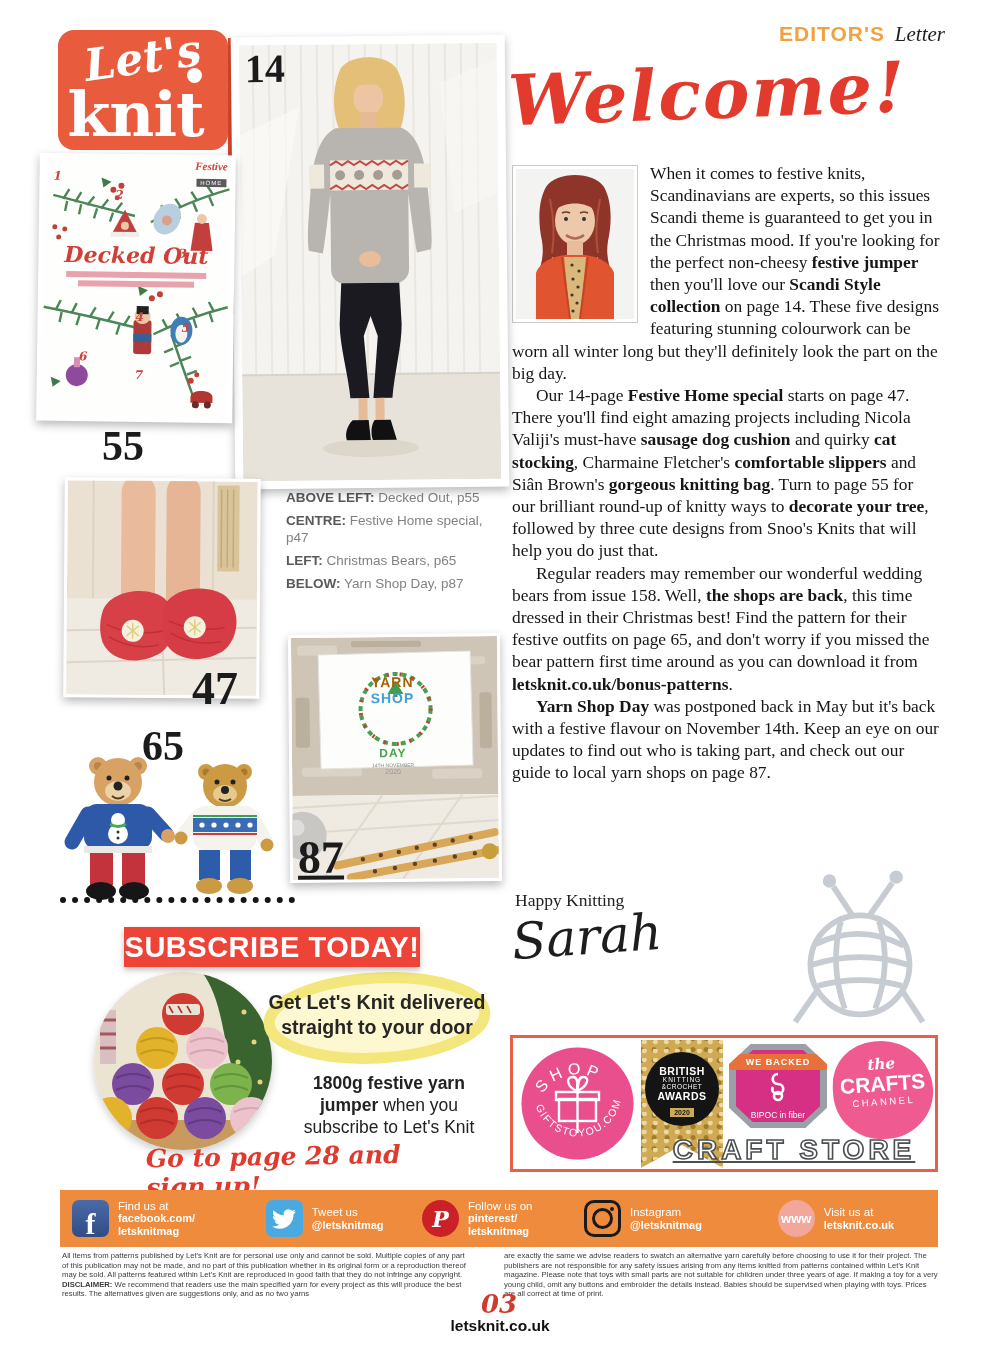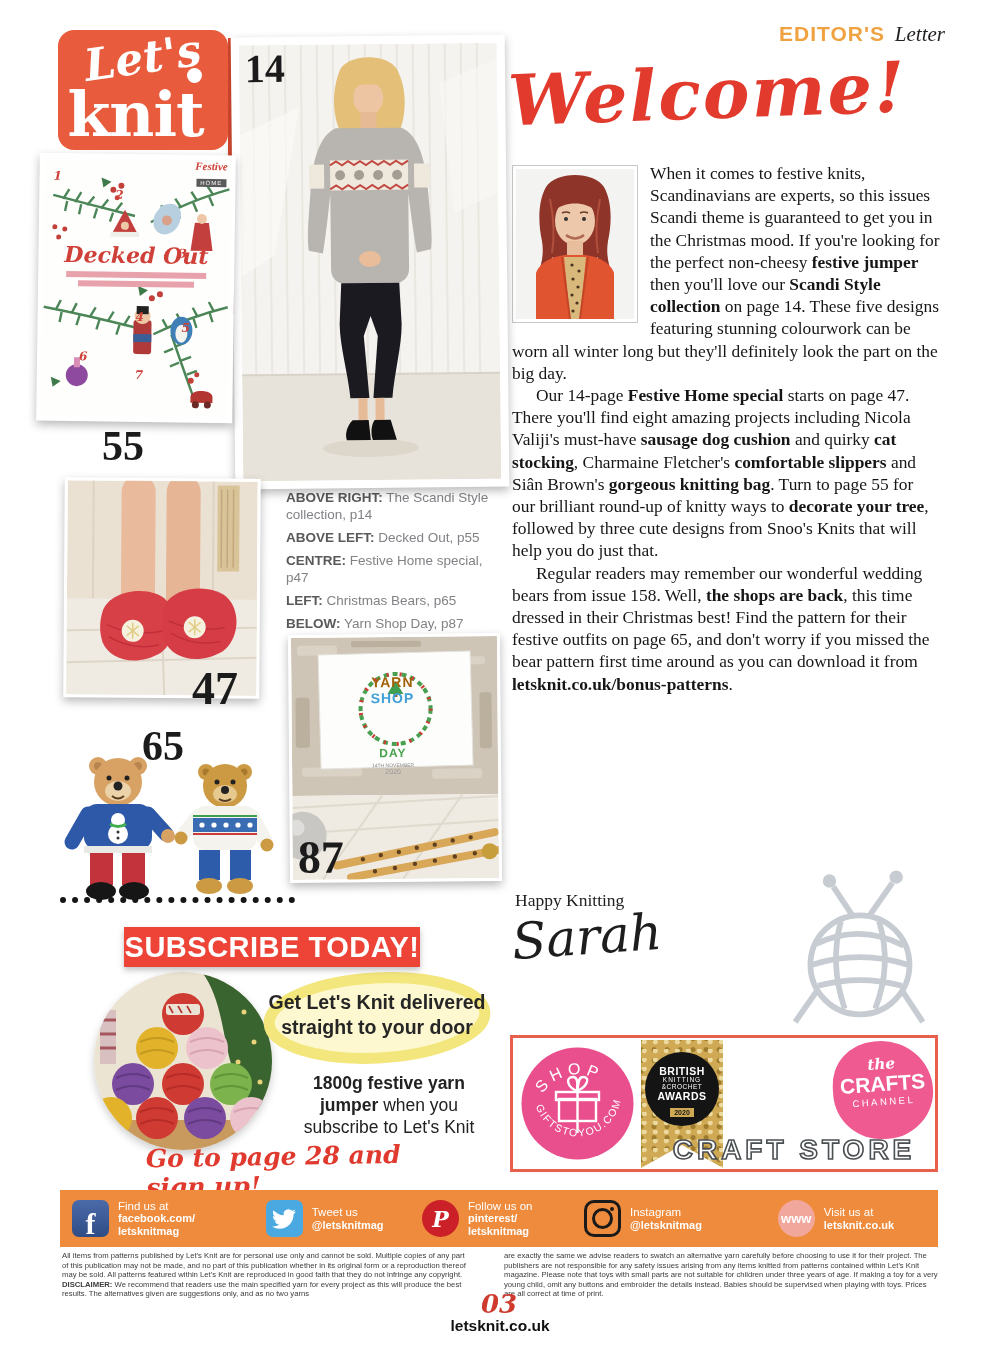--- a/index.html
+++ b/index.html
@@ -56,21 +56,21 @@
   .captions{left:286px;top:489px;width:208px;font-size:13.5px;line-height:17px;color:#808285;}
   .cap{margin-bottom:6px;}
   .cap b{color:#58595b;}
 
   .photo-slippers{left:64px;top:478px;width:190px;height:214px;padding:3px;transform:rotate(.4deg);z-index:2;}
   .num-47{left:192px;top:662px;font-size:46px;}
   .num-65{left:142px;top:722px;}
   .photo-bears{left:50px;top:750px;width:242px;height:152px;z-index:2;}
   .dotted{left:60px;top:897px;width:235px;border-top:6px dotted #161616;}
   .photo-yarnshop{left:289px;top:634px;width:206px;height:242px;padding:3px;transform:rotate(-.5deg);z-index:2;}
-  .num-87{left:300px;top:834px;font-size:46px;z-index:6;}
+  .num-87{left:300px;top:834px;font-size:46px;z-index:6;text-decoration:underline;}
   .ysd-wrap{position:absolute;left:58px;top:40px;width:92px;text-align:center;}
   .ysd-l1{color:#a16207;font-weight:bold;font-size:14px;letter-spacing:1px;}
   .ysd-l2{color:#3f9fd8;font-weight:bold;font-size:14px;letter-spacing:1px;}
   .ysd-l3{color:#47a34b;font-weight:bold;font-size:12px;letter-spacing:1px;margin-top:40px;}
   .ysd-d{color:#8a8a8a;font-size:5px;margin-top:2px;}
   .ysd-y{color:#9a9a9a;font-size:7px;}
 
   .watermark{left:778px;top:856px;z-index:1;}
 
   
@@ -110,21 +110,21 @@
   .bipoc-banner{position:absolute;left:-4px;top:10px;width:106px;height:16px;background:#e8703a;border-radius:8px;
                 color:#fff;font-weight:bold;font-size:9px;text-align:center;line-height:16px;letter-spacing:1px;z-index:2;}
   .bipoc-sub{position:absolute;left:0;bottom:8px;width:100%;text-align:center;color:#fff;font-size:8.5px;z-index:2;}
   .bipoc-glyph{position:absolute;left:36px;top:28px;z-index:2;}
   .badge-crafts{position:absolute;left:320px;top:3px;width:100px;height:98px;background:#ef5a90;
                 border-radius:46% 54% 50% 50%;transform:rotate(-4deg);color:#fff;text-align:center;}
   .badge-crafts .c1{font-family:"DejaVu Serif",serif;font-style:italic;font-weight:bold;font-size:15px;display:block;margin-top:14px;}
   .badge-crafts .c2{font-weight:bold;font-size:21px;display:block;line-height:1;}
   .badge-crafts .c3{font-size:9.5px;display:block;letter-spacing:2.5px;margin-top:2px;}
   .craft-store{position:absolute;left:138px;top:96px;width:286px;text-align:center;font-weight:bold;font-size:28px;
-               letter-spacing:4px;color:#fdfdfd;-webkit-text-stroke:1.6px #4a4f52;font-family:"Liberation Sans",sans-serif;}
+               letter-spacing:4px;color:#fdfdfd;-webkit-text-stroke:1.6px #4a4f52;font-family:"Liberation Sans",sans-serif;text-decoration:underline;}
 
   
   .social-bar{left:60px;top:1190px;width:878px;height:57px;background:#ef8b3c;display:flex;align-items:center;
               padding:0 12px;box-sizing:border-box;z-index:3;}
   .soc{display:flex;align-items:center;color:#fff;}
   .soc .txt{margin-left:9px;font-size:11.5px;line-height:12.5px;}
   .soc .txt b{display:block;font-size:11px;}
   .icon-box{width:37px;height:37px;border-radius:7px;display:flex;align-items:center;justify-content:center;flex:none;}
   .fb-box{background:linear-gradient(#4b6aa9,#2f4c85);font-family:"Liberation Serif",serif;
           font-weight:bold;font-size:30px;color:#fff;align-items:flex-end;line-height:.9;}
@@ -306,26 +306,26 @@
             <circle cx="56" cy="126" r="1.6"></circle>
             <circle cx="61" cy="134" r="1.6"></circle>
           <circle cx="57" cy="142" r="1.6"></circle>
         </g>
         <path d="M46,88 L54,150 M72,88 L64,150" stroke="#c44526" stroke-width="2" fill="none"></path>
       </svg>
     </div>
     <p><span>When it comes to festive knits, Scandinavians are experts, so this issues Scandi theme is guaranteed to get you in the Christmas mood. If you're looking for the perfect non-cheesy </span><b>festive jumper</b><span> then you'll love our </span><b>Scandi Style collection</b><span> on page 14. These five designs featuring stunning colourwork can be worn all winter long but they'll definitely look the part on the big day.</span></p>
     <p class="indent"><span>Our 14-page </span><b>Festive Home special</b><span> starts on page 47. There you'll find eight amazing projects including Nicola Valiji's must-have </span><b>sausage dog cushion</b><span> and quirky </span><b>cat stocking</b><span>, Charmaine Fletcher's </span><b>comfortable slippers</b><span> and Siân Brown's </span><b>gorgeous knitting bag</b><span>. Turn to page 55 for our brilliant round-up of knitty ways to </span><b>decorate your tree</b><span>, followed by three cute designs from Snoo's Knits that will help you do just that.</span></p>
     <p class="indent"><span>Regular readers may remember our wonderful wedding bears from issue 158. Well, </span><b>the shops are back</b><span>, this time dressed in their Christmas best! Find the pattern for their festive outfits on page 65, and don't worry if you missed the bear pattern first time around as you can download it from </span><b>letsknit.co.uk/bonus-patterns</b><span>.</span></p>
+    <p class="indent"><b>Yarn Shop Day</b><span> was postponed back in May but it's back with a festive flavour on November 14th. Keep an eye on our updates to find out who is taking part, and check out our guide to local yarn shops on page 87.</span></p>
   </div>
   <div class="abs happy">Happy Knitting</div>
   <div class="abs signature">Sarah</div>
 
   <div class="abs captions">
-    <div class="cap"><b>ABOVE RIGHT:</b><span> The Scandi Style collection, p14</span></div>
     <div class="cap"><b>ABOVE LEFT:</b><span> Decked Out, p55</span></div>
     <div class="cap"><b>CENTRE:</b><span> Festive Home special, p47</span></div>
     <div class="cap"><b>LEFT:</b><span> Christmas Bears, p65</span></div>
     <div class="cap"><b>BELOW:</b><span> Yarn Shop Day, p87</span></div>
   </div>
 
   <div class="abs photo photo-slippers">
     <svg viewBox="0 0 190 214" width="190" height="214">
       <rect width="190" height="214" fill="#eae1d3"></rect>
       <g stroke="#ded3c2" stroke-width="2">
@@ -591,20 +591,31 @@
     </div>
     <div class="badge-awards">
       <div class="awards-circle">
         <span class="a1">BRITISH</span>
         <span class="a2">KNITTING</span>
         <span class="a3">&amp;CROCHET</span>
         <span class="a4">AWARDS</span>
         <span class="awards-year">2020</span>
       </div>
     </div>
+    <div class="badge-bipoc">
+      <div class="bipoc-inner"></div>
+      <div class="bipoc-banner">WE BACKED</div>
+      <div class="bipoc-glyph">
+        <svg viewBox="0 0 26 30" width="26" height="30" stroke="#fff" stroke-width="2.6" fill="none">
+          <path d="M13,2 C6,2 6,12 13,12 C20,12 20,22 13,22 C8,22 6,18 8,15"></path>
+          <circle cx="13" cy="24" r="4"></circle>
+        </svg>
+      </div>
+      <div class="bipoc-sub">BIPOC in fiber</div>
+    </div>
     <div class="badge-crafts">
       <span class="c1">the</span>
       <span class="c2">CRAFTS</span>
       <span class="c3">CHANNEL</span>
     </div>
     <div class="craft-store">CRAFT STORE</div>
   </div>
 
   <div class="abs social-bar">
     <div class="soc w-fb">

